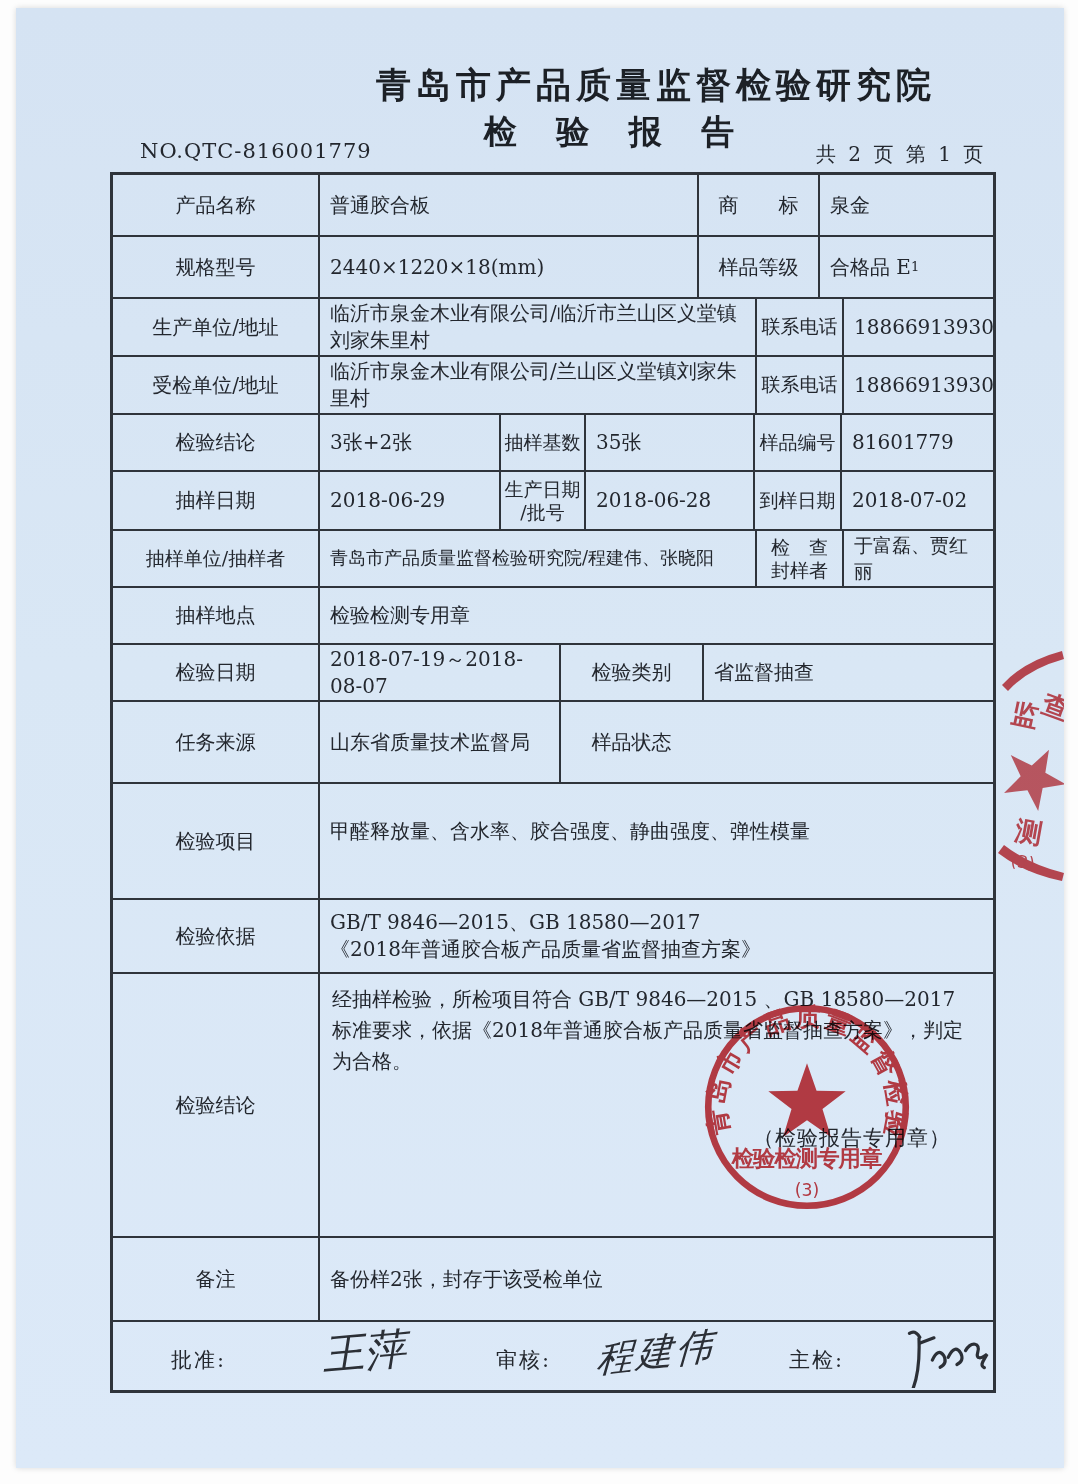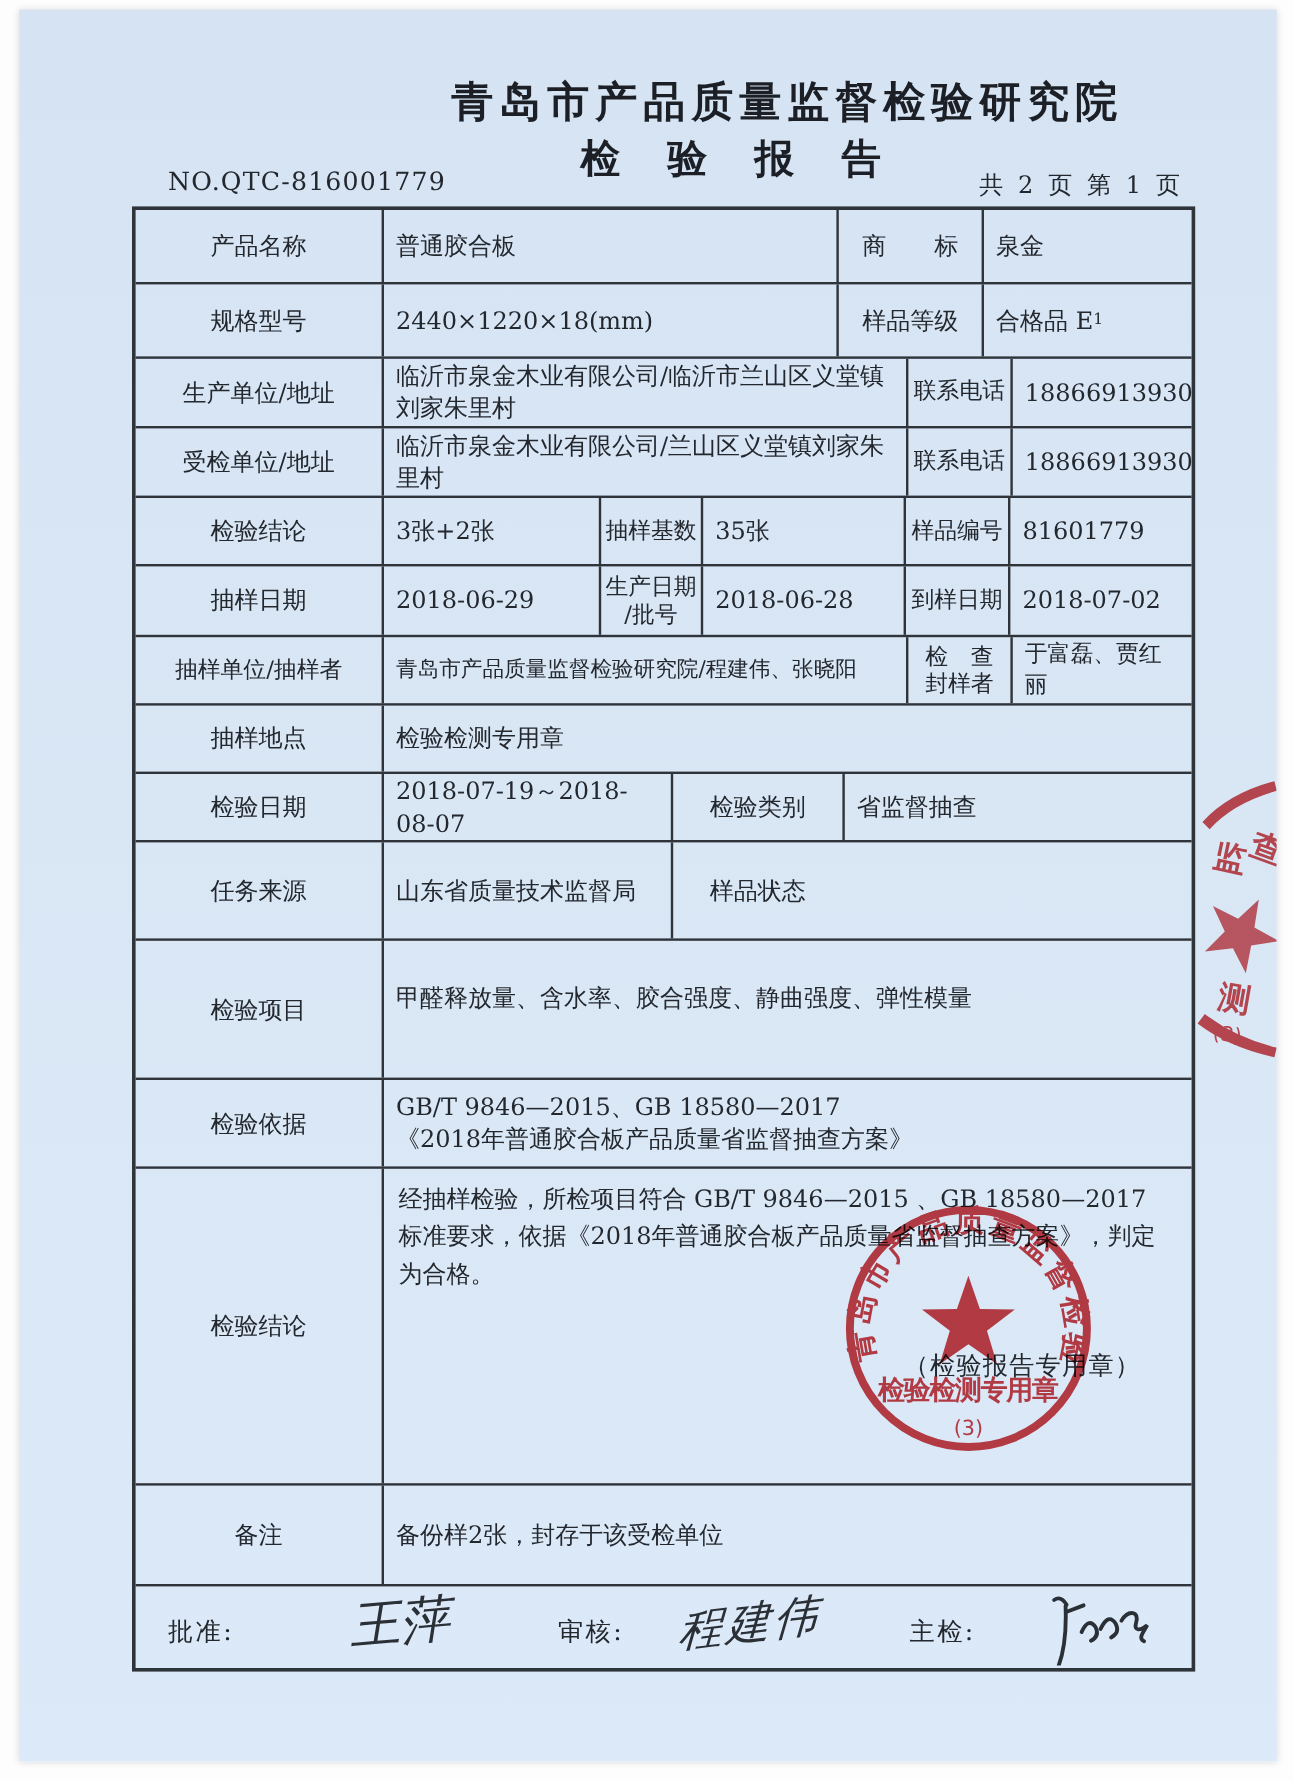--- a/index.html
+++ b/index.html
@@ -36,21 +36,21 @@
 
   
   .stamp-note{position:absolute;left:737px;top:1116px;font-size:21px;letter-spacing:1px;z-index:2;}
   .issue-date{position:absolute;left:652px;top:1149px;font-size:21px;letter-spacing:1px;z-index:2;}
   .stamp-main{position:absolute;left:679px;top:987px;width:224px;height:224px;z-index:3;
               mix-blend-mode:multiply;opacity:.88;}
   .stamp-side{position:absolute;left:980px;top:633px;width:68px;height:252px;z-index:3;
               mix-blend-mode:multiply;opacity:.82;}
 
   
-  .sigrow{position:relative;width:100%;height:100%;}
+  .sigrow{position:relative;width:100%;height:100%;margin-left:31px;}
   .sig-label{position:absolute;top:24px;font-size:21px;letter-spacing:2px;}
   .sig-name{position:absolute;font-family:var(--serif);font-style:italic;color:#2b2f36;}
   .sig-1{left:178px;top:2px;font-size:42px;transform:rotate(-5deg);}
   .sig-2{left:452px;top:6px;font-size:37px;transform:rotate(-7deg) skewX(-10deg);letter-spacing:3px;}
   .sig-3{position:absolute;left:748px;top:2px;}
 </style>
 </head>
 <body>
 
 <div class="paper">

